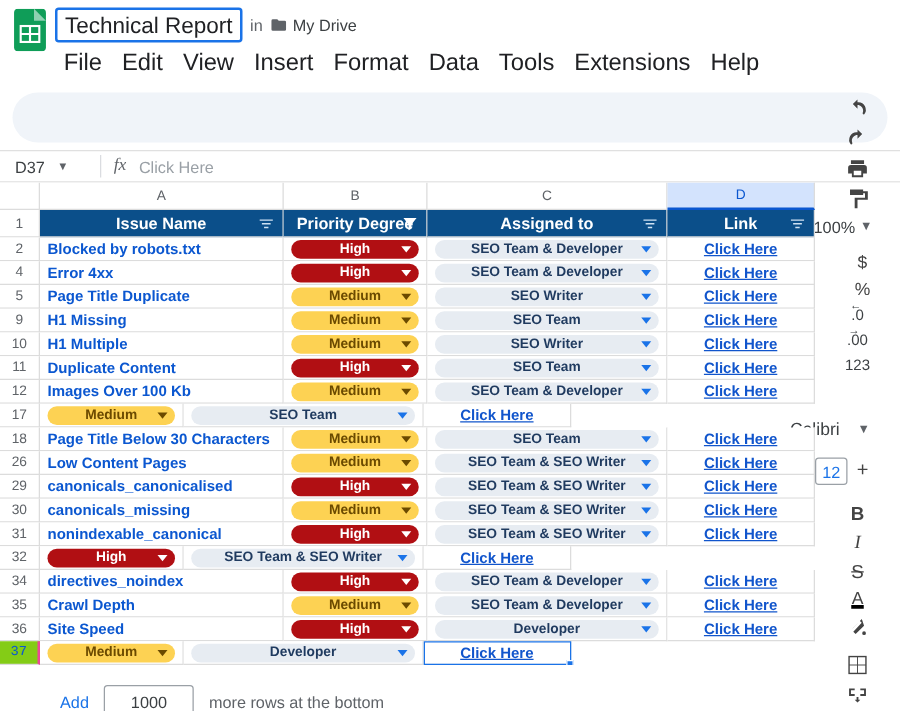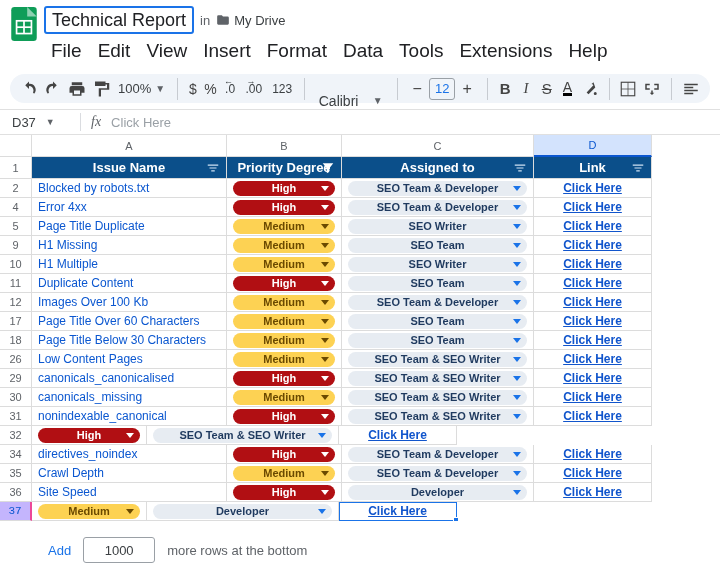--- a/index.html
+++ b/index.html
@@ -29,23 +29,23 @@
   }
   .folder-chip svg { width: 14px; height: 14px; fill: #5f6368; }
 
   .menubar { display: flex; gap: 2px; margin-top: 2px; }
   .menubar .menu-item {
     padding: 4px 7px; font-size: 19px; color: #202124; cursor: pointer; border-radius: 4px;
   }
 
   
   .toolbar {
-    display: flex; align-items: center; gap: 6px;
+    display: flex; align-items: flex-end; gap: 6px;
     background: #f0f4f9; border-radius: 24px; margin: 8px 10px 6px 10px;
-    padding: 4px 10px; height: 29px;
+    padding: 4px 10px; height: 40px; flex-direction: column;
   }
   .tbtn {
     width: 28px; height: 28px; display: flex; align-items: center; justify-content: center;
     border-radius: 4px; cursor: pointer; color: #444;
   }
   .tbtn svg { width: 18px; height: 18px; fill: #444; }
   .tbtn.narrow { width: 20px; }
   .toolbar .sep { width: 1px; height: 22px; background: #c7cbd1; margin: 0 4px; }
   .zoom { display: flex; align-items: center; gap: 2px; font-size: 13px; color: #3c4043; padding: 0 2px; }
   .zoom .caret { font-size: 10px; color: #5f6368; margin-left: 2px; }
@@ -85,36 +85,36 @@
     border-right: 1px solid #dcdcdc; border-bottom: 1px solid #dcdcdc;
   }
   .ch.sel { background: #d3e3fd; color:#0b57d0; border-bottom: 2px solid #0b57d0;}
   .colA{width:195px}.colB{width:115px}.colC{width:192px}.colD{width:118px}
   .row { display:flex; }
   .row-head {
     width:32px; display:flex; align-items:center; justify-content:center;
     font-size: 11px; color:#5f6368; border-right:1px solid #dcdcdc; border-bottom:1px solid #dcdcdc;
     background:#fff;
   }
-  .row-head.sel { background:#c4b5fd; color:#0b57d0; border-right:2px solid #ec4899;font-family:Liberation Mono, monospace;}
+  .row-head.sel { background:#84cc16; color:#0b57d0; border-right:2px solid #ec4899;font-family:Liberation Mono, monospace;}
   .cell {
     border-right:1px solid #dcdcdc; border-bottom:1px solid #dcdcdc;
     display:flex; align-items:center; padding:0 6px; height:19px; font-size: 12px;
     position: relative; background:#fff;
   }
   .row.header .cell {
     background:#0b4f8a; color:#fff; font-weight:700; justify-content:center; height:22px; font-size: 13px;
   }
   .row.header .filter-icon {
     position:absolute; right:6px; width:14px; height:14px;
   }
   .row.header .filter-icon svg{width:14px;height:14px;fill:#cfe2f3;}
   .row.header svg.funnel{fill:#fff}
 
-  .row.body .issue { color:#0b57d0; font-weight:400; }
+  .row.body .issue { color:#0b57d0; font-weight:700; }
   .link-cell { justify-content:center; }
   .link-cell span { color:#1155cc; text-decoration: underline; font-weight:600; }
 
   .pill {
     height: 15px; border-radius: 9px; width: 100%; display:flex; align-items:center;
     justify-content:center; color:#fff; font-size:11px; font-weight:600; position:relative;
   }
   .pill.high { background:#b10f13; }
   .pill.med  { background:#fdd253; color:#6b4a00;}
   .pill .tri {
@@ -421,23 +421,20 @@
         </div>
         <div class="cell colC">
           <div class="chip">SEO Team &amp; Developer<span class="tri"></span></div>
         </div>
         <div class="cell colD link-cell">
           <span>Click Here</span>
         </div>
       </div>
       <div class="row body">
         <div class="row-head">17</div>
-        <div class="cell colA">
-          <span class="issue">Page Title Over 60 Characters</span>
-        </div>
         <div class="cell colB">
           <div class="pill med">Medium<span class="tri"></span></div>
         </div>
         <div class="cell colC">
           <div class="chip">SEO Team<span class="tri"></span></div>
         </div>
         <div class="cell colD link-cell">
           <span>Click Here</span>
         </div>
       </div>

